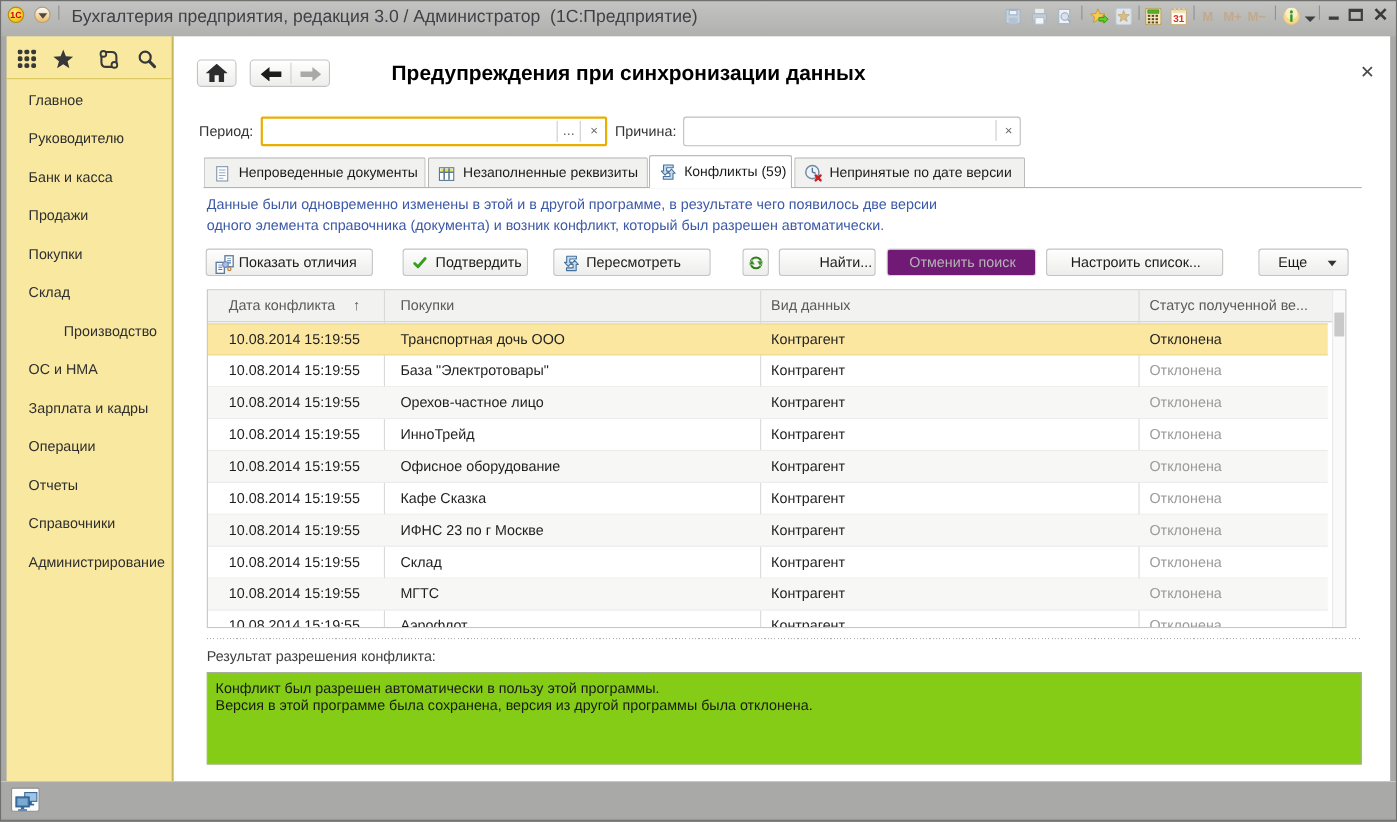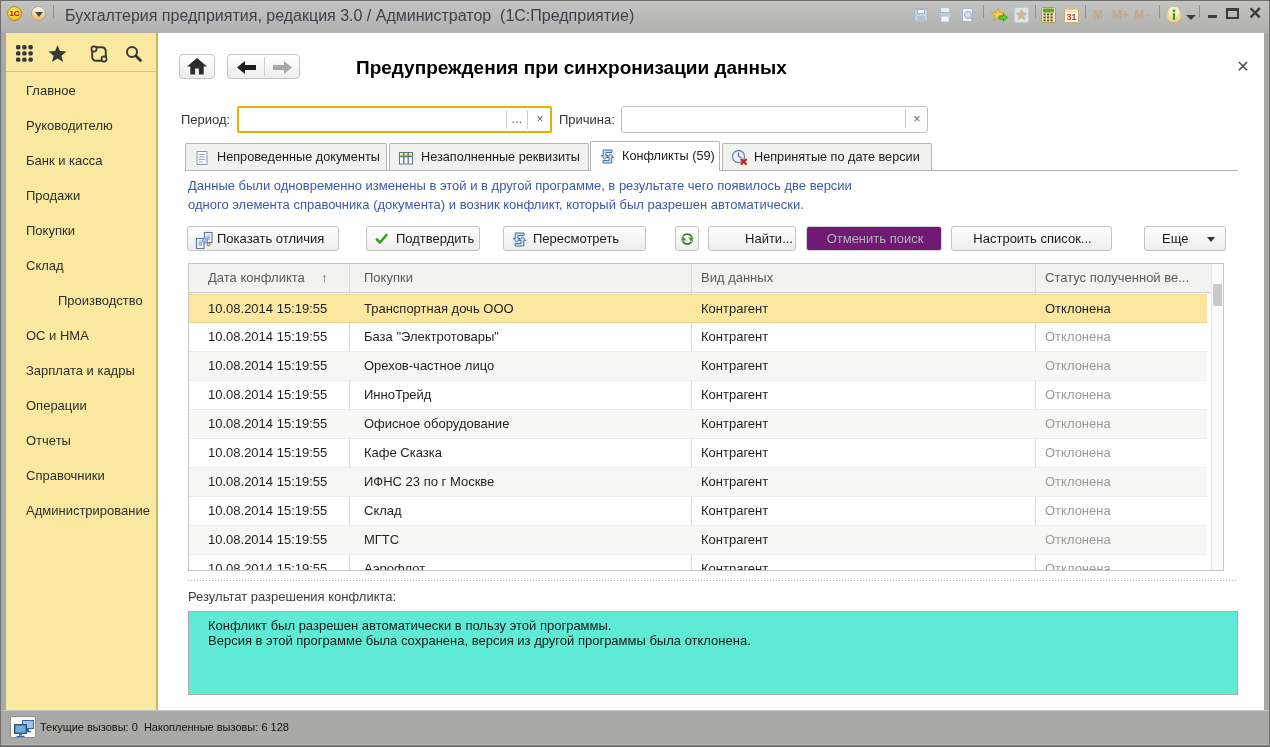--- a/index.html
+++ b/index.html
@@ -57,21 +57,21 @@
 .row{position:absolute;left:0;width:1018px;height:29px;border-bottom:1px solid #ececec;}
 .row .c{position:absolute;top:0;height:28px;line-height:28px;color:#1f1f1f;white-space:nowrap;}
 .row .st{color:#9a9a9a;}
 .gray{background:#f7f7f6;}
 #selrow{background:#fbe7a0;border-top:1px solid #ecd98d;border-bottom:1px solid #ecd98d;}
 #vscroll{position:absolute;right:0;top:0;width:12px;height:306px;background:#fafafa;border-left:1px solid #e8e8e8;}
 #vthumb{position:absolute;left:1px;top:20px;width:9px;height:22px;background:#c9c9c9;border-radius:1px;}
 
 #splitter{left:30px;top:547px;width:1050px;height:1px;background-image:repeating-linear-gradient(90deg,#adadad 0 1px,transparent 1px 3px);}
 #reslabel{left:30px;top:556px;color:#3d3d3d;}
-#resbox{left:30px;top:578px;width:1050px;height:84px;border:1px solid #ababab;background:#5eead4;color:#1a1a1a;line-height:15px;padding:6px 19px;}
+#resbox{left:30px;top:578px;width:1050px;height:84px;border:1px solid #ababab;background:#84cc16;color:#1a1a1a;line-height:15px;padding:6px 7px;}
 
 #statusbar{left:0;top:710px;width:1270px;height:37px;background:#a9a9a7;border-top:1px solid #c6c6c4;}
 #sbicon{left:10px;top:5px;width:26px;height:22px;background:#fdfdfd;border:1px solid #8f8f8f;border-radius:2px;}
 .sbtxt{top:4px;height:24px;line-height:24px;color:#111;font-size:11px;}
 #botline{left:0;top:744px;width:1270px;height:3px;background:#7a7a78;border-top:1px solid #b8b8b6;}
 .rborder{left:1264px;top:33px;width:6px;height:677px;background:#a8a8a6;}
 #outerframe{left:0;top:0;width:1270px;height:747px;border:1px solid #6f6f6d;pointer-events:none;}
 </style>
 </head>
 <body>
@@ -407,16 +407,15 @@
       <svg width="22" height="18" style="position:absolute;left:2px;top:2px;">
         <rect x="9.5" y="1.5" width="11" height="8" fill="#9ec3e4" stroke="#3a6a9a"></rect>
         <rect x="13" y="9.5" width="3" height="2.5" fill="#3a6a9a"></rect>
         <line x1="11" y1="12.5" x2="18" y2="12.5" stroke="#3a6a9a" stroke-width="1.5"></line>
         <rect x="1.5" y="5.5" width="12" height="9" fill="#4a84ba" stroke="#2a5480"></rect>
         <rect x="3" y="7" width="9" height="6" fill="#78aad2"></rect>
         <rect x="6" y="14.5" width="3" height="2" fill="#3a6a9a"></rect>
         <line x1="3.5" y1="17.5" x2="11.5" y2="17.5" stroke="#3a6a9a" stroke-width="1.5"></line>
       </svg>
     </div>
-  <div class="abs sbtxt" style="left:40px;">Текущие вызовы: 0&nbsp; Накопленные вызовы: 6 128</div>
 </div>
 <div class="abs" id="botline"></div>
 <div class="abs" id="outerframe"></div>
 
 </body></html>

